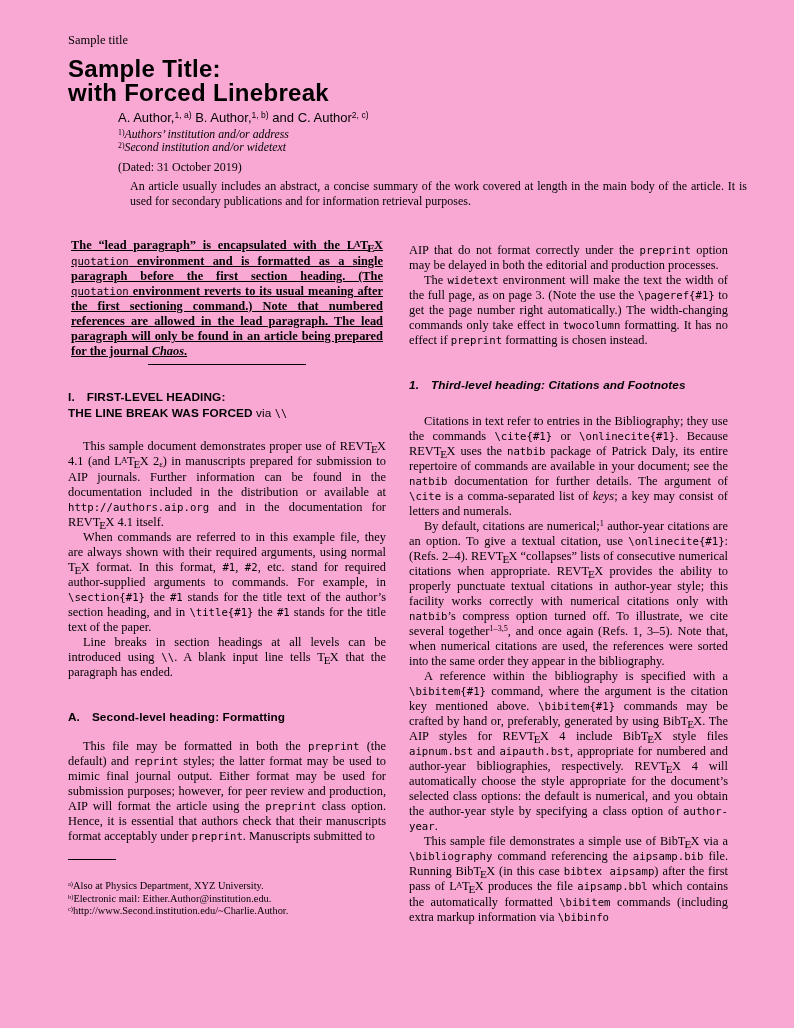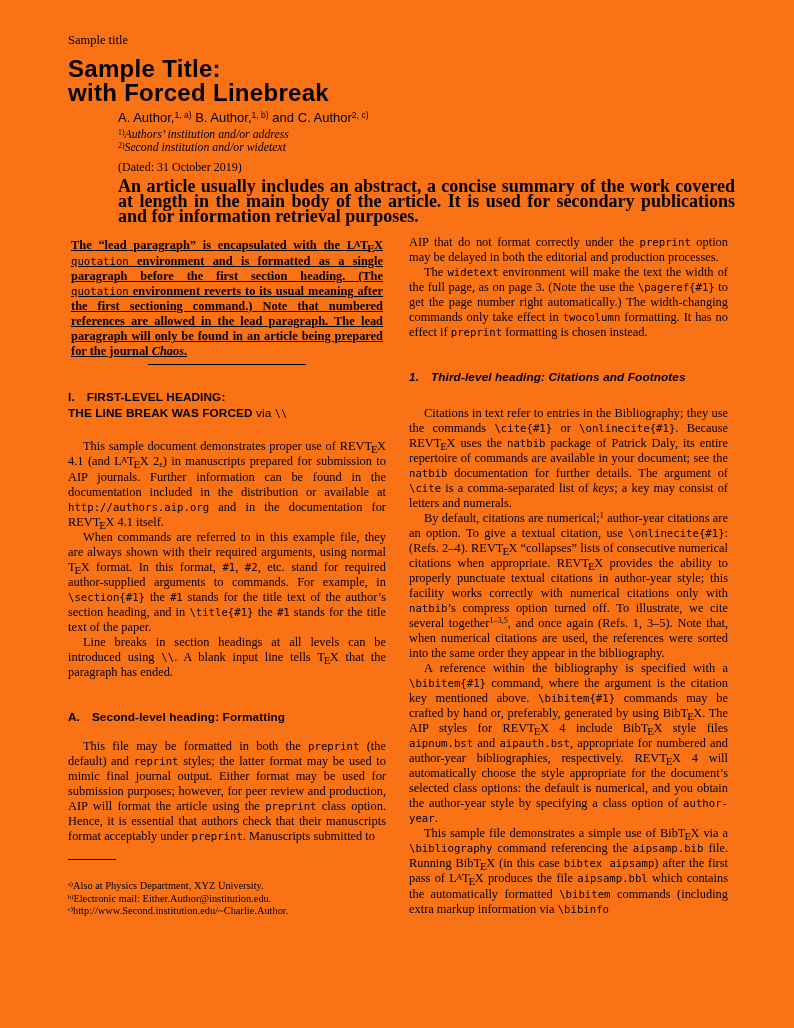--- a/index.html
+++ b/index.html
@@ -1,39 +1,39 @@
 <!DOCTYPE html>
 <html><head>
 <meta charset="utf-8">
 <style>
   html,body{margin:0;padding:0;background:#ffffff;}
-  .page{position:relative;width:794px;height:1028px;background:#f97316;color:#000;
+  .page{position:relative;width:794px;height:1028px;background:#f9a8d4;color:#000;
         font-family:"Liberation Serif",serif;overflow:hidden;}
 
   .running-head{position:absolute;left:68px;top:33px;font-size:12.5px;}
 
   .title{position:absolute;left:68px;top:57px;margin:0;
          font-family:"Liberation Sans",sans-serif;font-weight:700;
          font-size:24px;line-height:24px;letter-spacing:0.3px;}
 
   .authors{position:absolute;left:118px;top:110px;
            font-family:"Liberation Sans",sans-serif;font-size:13px;}
   .affil{position:absolute;left:118px;font-size:11.8px;}
   .affil-1{top:127px;} .affil-2{top:140px;}
   .affil .i{}
   .dated{position:absolute;left:118px;top:160px;font-size:12px;}
-  .abstract{position:absolute;left:118px;top:179px;width:617px;
-            font-size:18px;line-height:15.2px;text-align:justify;font-weight:bold;}
+  .abstract{position:absolute;left:130px;top:179px;width:617px;
+            font-size:12px;line-height:15.2px;text-align:justify;}
 
   .col{position:absolute;top:235px;font-size:12.4px;line-height:15px;text-align:justify;}
   .col-left{left:68px;width:318px;}
   .col-right{left:409px;width:319px;}
 
   .par{margin:0;text-indent:15px;}
-  .par.noindent{text-indent:0;}
+  .par.noindent{text-indent:0;margin-top:8px;}
   .lead{margin:3px;font-weight:700;text-decoration:underline;}
   .lead .m{font-weight:400;}
 
   .midrule{height:0;border-top:1.4px solid #000;width:158px;margin:5px auto 0 auto;}
 
   .heading{font-family:"Liberation Sans",sans-serif;font-weight:700;
            text-align:left;text-indent:0;letter-spacing:0.1px;}
   .h1{font-size:11.8px;line-height:15.5px;margin:25px 0 18px 0;}
   .h2{font-size:11.8px;line-height:15px;margin:30px 0 14px 0;}
   .h3{font-size:11.8px;line-height:15px;margin:30px 0 21px 0;font-style:italic;}

